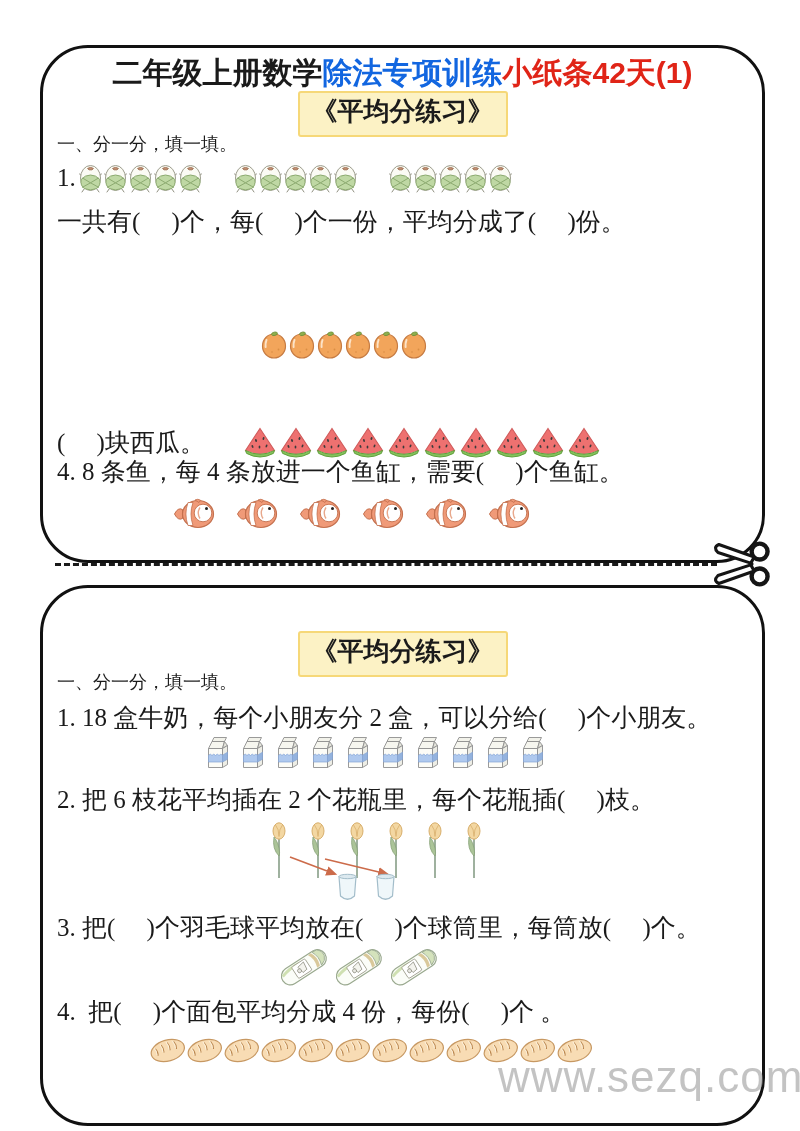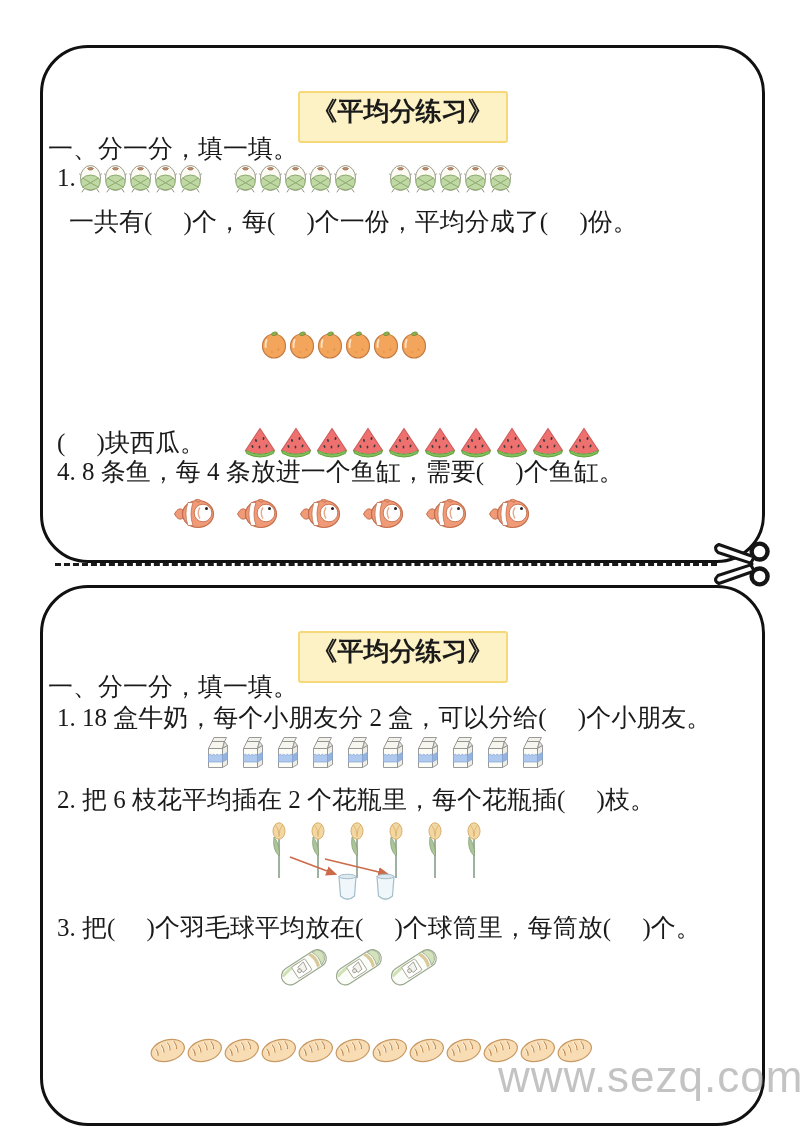--- a/index.html
+++ b/index.html
@@ -17,23 +17,23 @@
   .card-title{
     position:absolute;top:5px;left:0;width:100%;text-align:center;
     font-family:"Liberation Sans","DejaVu Sans",sans-serif;
     font-weight:bold;font-size:30px;letter-spacing:0px;white-space:nowrap;
   }
   .t-blue{color:#1266E0;}
   .t-red{color:#E02417;}
   .subtitle{
     position:absolute;top:43px;left:50%;transform:translateX(-50%);
     background:#FCF2C5;border:2px solid #F6D878;border-radius:3px;
-    padding:1px 12px 12px 12px;font-weight:bold;font-size:26px;white-space:nowrap;
+    padding:1px 12px 6px 12px;font-weight:bold;font-size:26px;white-space:nowrap;
   }
-  .part-label{position:absolute;left:5px;font-size:25px;white-space:pre;}
+  .part-label{position:absolute;left:14px;font-size:18px;white-space:pre;}
   .q-line{position:absolute;left:14px;font-size:25px;white-space:pre;line-height:1.25;}
   .icon-row{display:flex;align-items:flex-end;}
   .groups{display:flex;align-items:flex-end;}
   .groups .icon-group{display:flex;align-items:flex-end;}
   .row-zongzi .groups{gap:30px;margin-left:2px;}
   .row-zongzi .icon-group{gap:0px;}
   .row-orange .icon-group{gap:2px;}
   .row-melon .groups{margin-left:38px;}
   .row-melon .icon-group{gap:2px;}
   .row-fish .icon-group{gap:21px;}
@@ -56,20 +56,23 @@
   #watermark{
     position:absolute;left:498px;top:1052px;z-index:5;
     font-family:"Liberation Sans","DejaVu Sans",sans-serif;
     font-size:44px;color:rgba(145,145,145,0.55);letter-spacing:1px;white-space:nowrap;
   }
 </style>
 </head>
 <body>
 
 <div class="card" id="card1">
+  <div class="card-title">
+    <span>二年级上册数学</span><span class="t-blue">除法专项训练</span><span class="t-red">小纸条42天(1)</span>
+  </div>
   <div class="subtitle">《平均分练习》</div>
   <div class="part-label" style="top:84px;">一、分一分，填一填。</div>
 
   <div class="q-line icon-row row-zongzi" style="top:114px;">
     <span>1.</span>
     <span class="groups"><span class="icon-group"><svg width="25" height="30" viewBox="0 0 25 30">
     <g stroke="#8f8f80" stroke-width="1" stroke-linecap="round">
       <line x1="1.5" y1="11" x2="5" y2="14"></line>
               <line x1="23.5" y1="11" x2="20" y2="14"></line>
       <line x1="4" y1="29" x2="6.5" y2="25.5"></line>
@@ -243,21 +246,21 @@
       <line x1="4" y1="29" x2="6.5" y2="25.5"></line>
               <line x1="21" y1="29" x2="18.5" y2="25.5"></line>
     </g>
     <ellipse cx="12.5" cy="15" rx="10" ry="12.5" fill="#FBFBF4" stroke="#9c9c8c" stroke-width="1"></ellipse>
     <path d="M3.2,16.5 Q7,12 12.5,12 Q18,12 21.8,16.5 Q23,22.5 18.5,25.6 Q12.5,28.2 6.5,25.6 Q2,22.5 3.2,16.5 Z" fill="#BFD8A4" stroke="#8CAA70" stroke-width="1"></path>
     <path d="M4.5,15 Q12.5,20 21,24.5" fill="none" stroke="#8CAA70" stroke-width="1"></path>
     <path d="M20.5,15 Q12.5,20 4,24.5" fill="none" stroke="#8CAA70" stroke-width="1"></path>
     <path d="M9.5,5.5 Q12.5,3.2 15.5,5.5 Q14,7.6 12.5,6.9 Q11,7.6 9.5,5.5 Z" fill="#C29173" stroke="#9c6f55" stroke-width="0.8"></path>
   </svg></span></span>
   </div>
-  <div class="q-line" style="top:158px;margin-left:12px;">一共有(     )个，每(     )个一份，平均分成了(     )份。</div>
+  <div class="q-line" style="top:158px;">一共有(     )个，每(     )个一份，平均分成了(     )份。</div>
 
   <div class="q-line icon-row row-orange" style="top:282px;left:218px;">
     <span class="groups"><span class="icon-group"><svg width="26" height="29" viewBox="0 0 26 29">
     <ellipse cx="13" cy="16" rx="11.5" ry="12" fill="#F2A55B" stroke="#C67B42" stroke-width="1.2"></ellipse>
     <path d="M5.5,10 Q4.2,13.5 4.6,17" stroke="#FCE3C8" stroke-width="2" fill="none" stroke-linecap="round"></path>
     <ellipse cx="13.5" cy="3.8" rx="3" ry="1.7" transform="rotate(-14 13.5 3.8)" fill="#8FAF4C" stroke="#6E9039" stroke-width="0.8"></ellipse>
     <circle cx="17.5" cy="19.5" r="0.9" fill="#D98E44"></circle>
     <circle cx="11" cy="22" r="0.8" fill="#D98E44"></circle>
   </svg><svg width="26" height="29" viewBox="0 0 26 29">
     <ellipse cx="13" cy="16" rx="11.5" ry="12" fill="#F2A55B" stroke="#C67B42" stroke-width="1.2"></ellipse>
@@ -666,20 +669,21 @@
       <path d="M3,18 Q14,14.5 25,16 L25,19 Q14,17.5 3.6,21 Z" fill="#CFE0B2"></path>
       <path d="M36,15.5 Q40,22 37,31 L40.5,30.5 Q43.5,22 39.5,15.2 Z" fill="#D9C89A"></path>
       <path d="M41,15.2 Q45,22.5 42,31 Q48,29.5 49.5,24.5 Q50.5,19 46,15.5 Z" fill="#D4E2BC" stroke="#9AA98F" stroke-width="0.8"></path>
       <rect x="15.5" y="16.5" width="16" height="13.5" rx="1.5" fill="#FFFFFF" stroke="#999988" stroke-width="0.8"></rect>
       <path d="M21,20 L28.5,18.5 L27.5,26.5 L22.5,27.2 Z" fill="#F4F4EE" stroke="#88887a" stroke-width="0.7"></path>
       <circle cx="20.5" cy="23.8" r="2" fill="#E8E8E2" stroke="#88887a" stroke-width="0.7"></circle>
     </g>
   </svg></span></span>
   </div>
 
+  <div class="q-line" style="top:408px;">4.  把(     )个面包平均分成 4 份，每份(     )个 。</div>
   <div class="q-line icon-row row-bread" style="top:446px;left:105px;">
     <span class="groups"><span class="icon-group"><svg width="39" height="31" viewBox="0 0 39 31">
     <g transform="rotate(-16 19.5 15.5)">
       <ellipse cx="19.5" cy="16.5" rx="17" ry="10.5" fill="#F8DCB4" stroke="#C79862" stroke-width="1.2"></ellipse>
       <path d="M8,11.5 Q10,15 8.8,18.8" stroke="#BA8750" stroke-width="1.2" fill="none"></path>
       <path d="M14.5,9.5 Q16.5,13.5 15.3,17.5" stroke="#BA8750" stroke-width="1.2" fill="none"></path>
       <path d="M21,8.8 Q23,13 21.8,17" stroke="#BA8750" stroke-width="1.2" fill="none"></path>
       <path d="M27.5,9.5 Q29.5,13.5 28.3,17.5" stroke="#BA8750" stroke-width="1.2" fill="none"></path>
       <path d="M7,10.8 Q9,14.5 7.9,18" stroke="#FCF1DC" stroke-width="1" fill="none"></path>
       <path d="M13.5,8.8 Q15.5,13 14.4,16.8" stroke="#FCF1DC" stroke-width="1" fill="none"></path>

